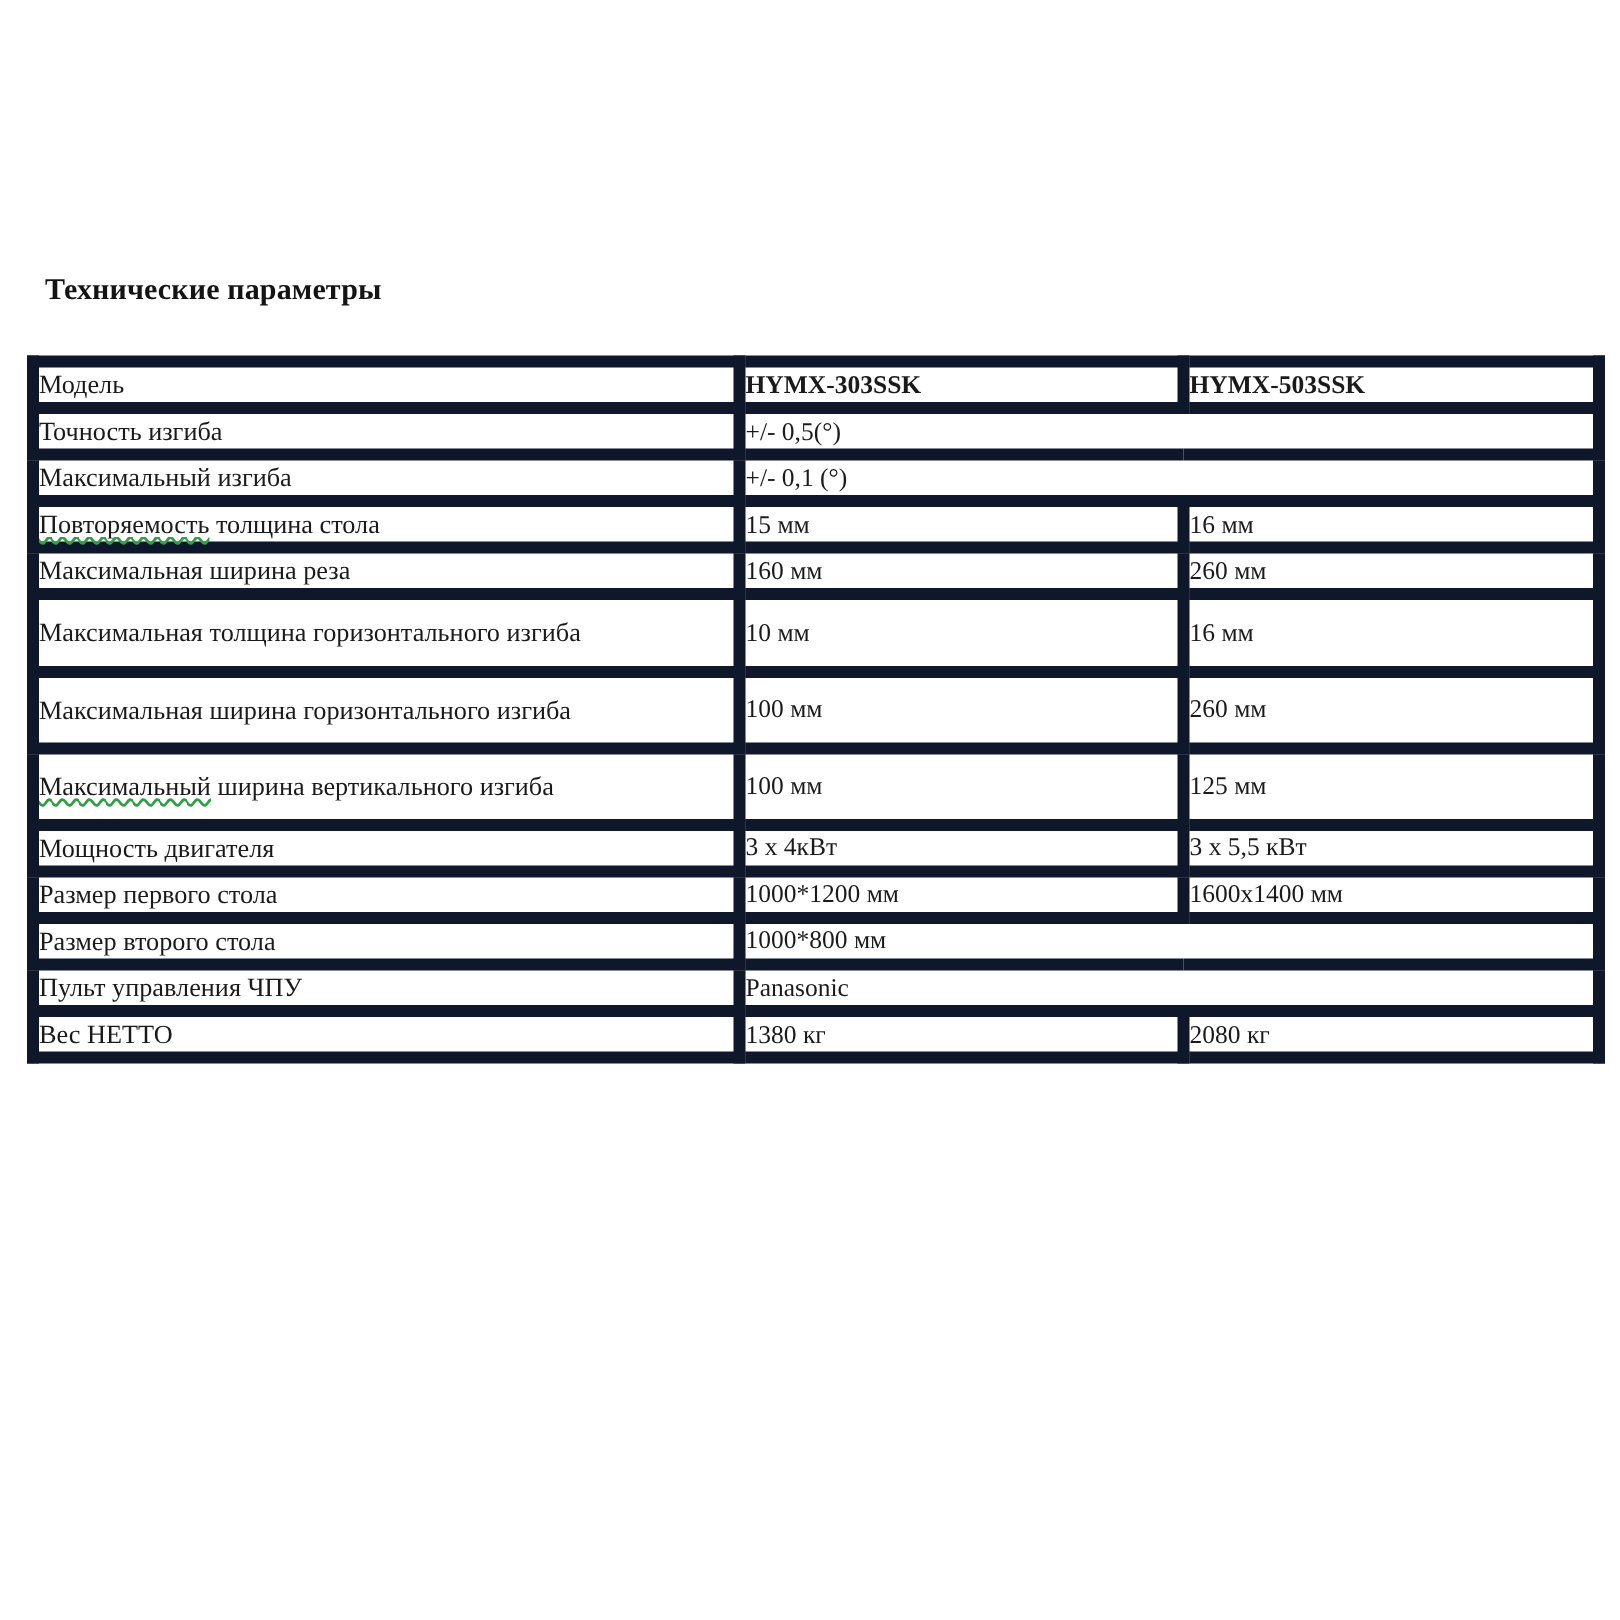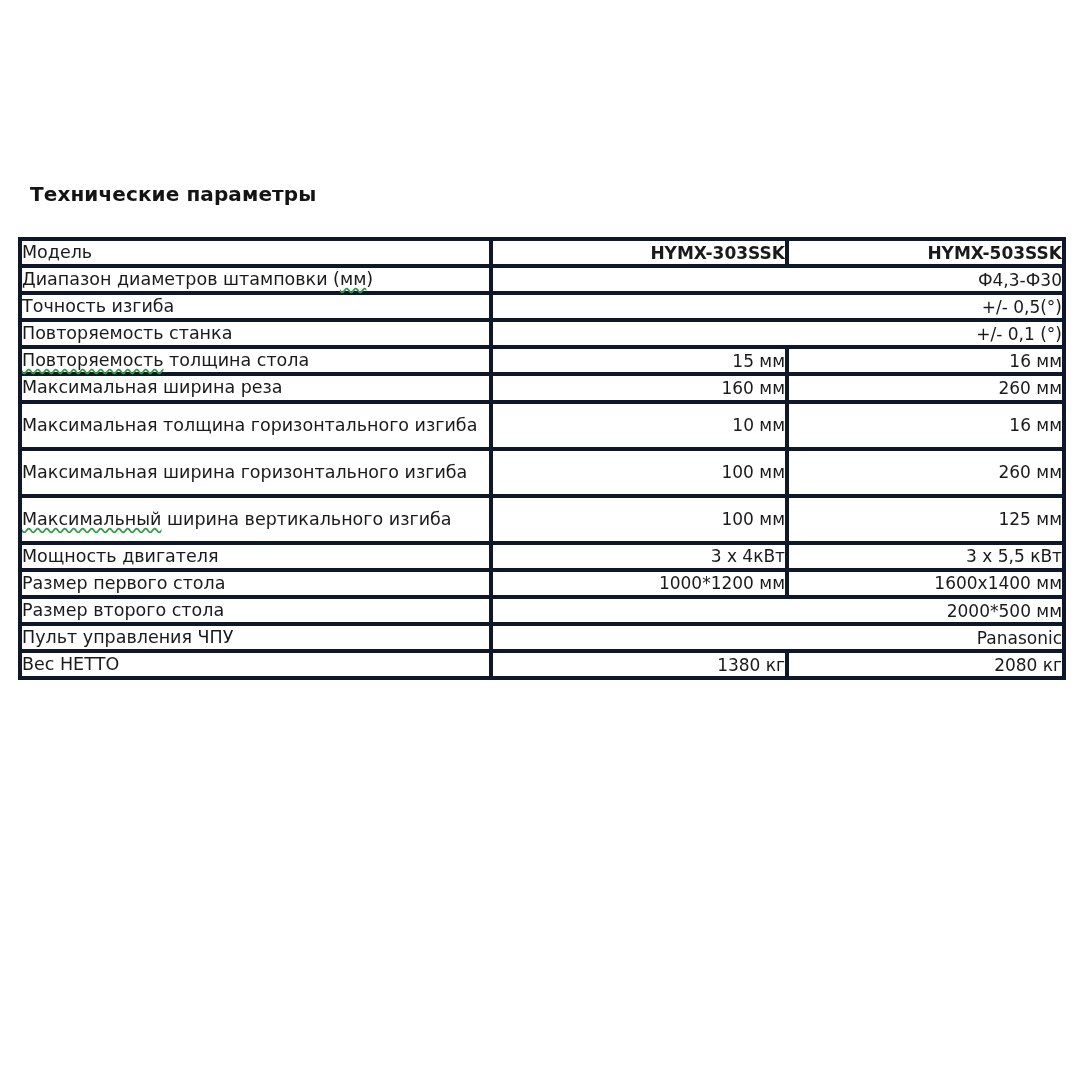--- a/index.html
+++ b/index.html
@@ -13,56 +13,57 @@
     font-family: "DejaVu Sans", "Liberation Sans", sans-serif;
     color: #1a1a1a;
     position: relative;
     overflow: hidden;
   }
   .page {
     position: absolute;
     left: 0; top: 0;
     width: 1002px;
     height: 1080px;
+    font-family: Liberation Serif, serif;
   }
   .doc-title {
     position: absolute;
     left: 30px;
     top: 182px;
     font-size: 20px;
     font-weight: bold;
     letter-spacing: 0.1px;
     color: #141414;
     white-space: nowrap;
   }
   table.spec {
     position: absolute;
     left: 18px;
     top: 237px;
     width: 1044px;
     border-collapse: collapse;
     table-layout: fixed;
   }
   table.spec td {
-    border: 4px solid #0f172a;
+    border: 8px solid #0f172a;
     padding: 0;
     vertical-align: middle;
   }
   .lbl {
     font-size: 17.5px;
     line-height: 1.32;
     padding: 5px 0 5px 14px;
     color: #1a1a1a;
     text-align: left;
   }
   .val {
     font-size: 17px;
     line-height: 1.3;
     padding: 5px 6px;
-    text-align: right;
+    text-align: left;
     color: #1a1a1a;
     font-weight: 500;
   }
   .col-a { width: 471px; }
   .col-b { width: 296px; }
   .col-c { width: 277px; }
   
   .sp {
     text-decoration: underline wavy #2f9e44;
     text-decoration-skip-ink: none;
@@ -83,29 +84,25 @@
       <col class="col-b">
       <col class="col-c">
     </colgroup>
     <tbody>
         <tr>
           <td class="lbl"><span>Модель</span></td>
           <td class="val" style="font-weight: 600;">HYMX-303SSK</td>
           <td class="val" style="font-weight: 600;">HYMX-503SSK</td>
         </tr>
         <tr>
-          <td class="lbl"><span>Диапазон диаметров штамповки (</span><span class="sp">мм</span><span>)</span></td>
-          <td class="val" colspan="2">Ф4,3-Ф30</td>
-        </tr>
-        <tr>
           <td class="lbl"><span>Точность изгиба</span></td>
           <td class="val" colspan="2">+/- 0,5(°)</td>
         </tr>
         <tr>
-          <td class="lbl"><span>Повторяемость станка</span></td>
+          <td class="lbl"><span>Максимальный изгиба</span></td>
           <td class="val" colspan="2">+/- 0,1 (°)</td>
         </tr>
         <tr>
           <td class="lbl"><span class="sp">Повторяемость</span><span> толщина стола</span></td>
           <td class="val">15 мм</td>
           <td class="val">16 мм</td>
         </tr>
         <tr>
           <td class="lbl"><span>Максимальная ширина реза</span></td>
           <td class="val">160 мм</td>
@@ -131,21 +128,21 @@
           <td class="val">3 х 4кВт</td>
           <td class="val">3 х 5,5 кВт</td>
         </tr>
         <tr>
           <td class="lbl"><span>Размер первого стола</span></td>
           <td class="val">1000*1200 мм</td>
           <td class="val">1600x1400 мм</td>
         </tr>
         <tr>
           <td class="lbl"><span>Размер второго стола</span></td>
-          <td class="val" colspan="2">2000*500 мм</td>
+          <td class="val" colspan="2">1000*800 мм</td>
         </tr>
         <tr>
           <td class="lbl"><span>Пульт управления ЧПУ</span></td>
           <td class="val" colspan="2">Panasonic</td>
         </tr>
         <tr>
           <td class="lbl"><span>Вес НЕТТО</span></td>
           <td class="val">1380 кг</td>
           <td class="val">2080 кг</td>
         </tr>

